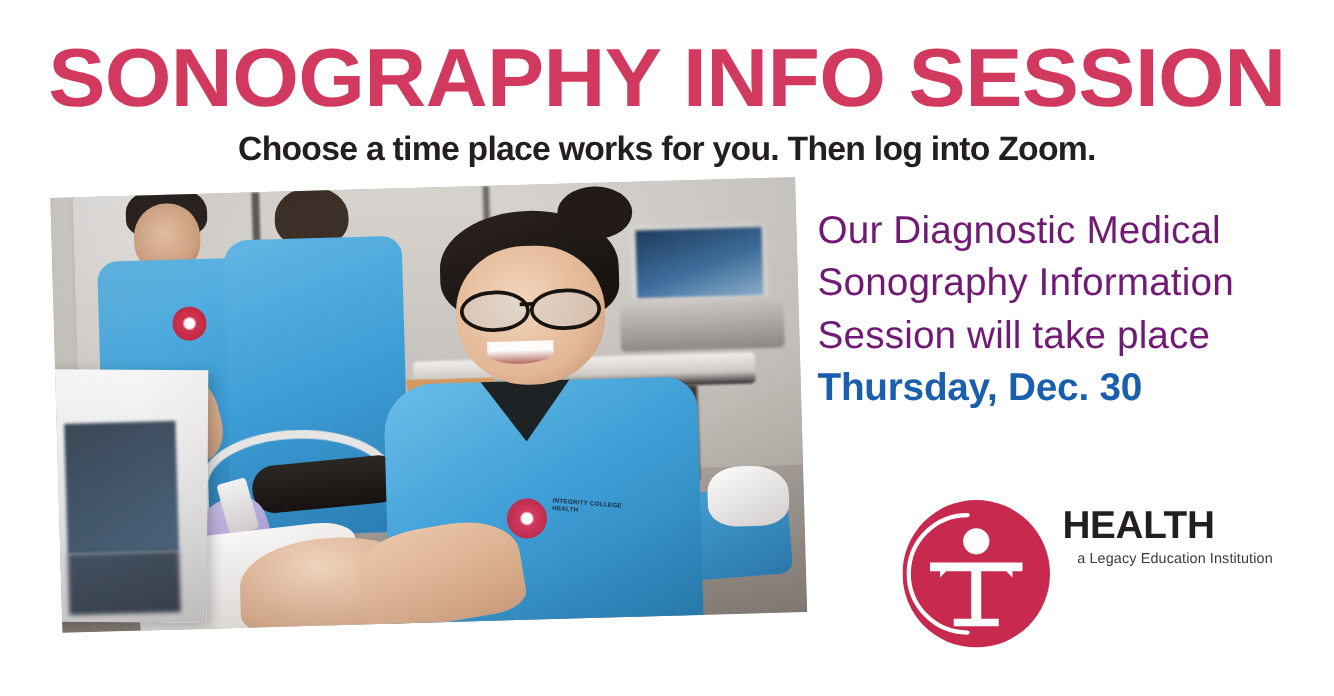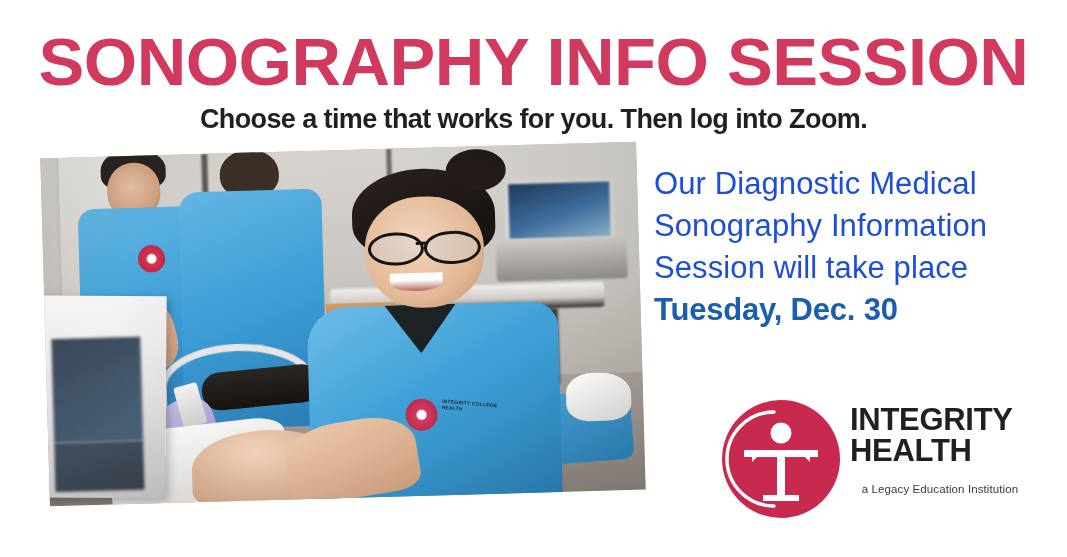--- a/index.html
+++ b/index.html
@@ -305,21 +305,21 @@
     position: absolute;
     left: 654px;
     top: 163px;
     width: 390px;
   }
   .copy-line {
     font-family: "Liberation Sans", sans-serif;
     font-size: 31px;
     line-height: 42px;
     font-weight: normal;
-    color: #1d4ed8;
+    color: #701a75;
     letter-spacing: .1px;
     white-space: nowrap;
   }
   .copy-date {
     font-family: "Liberation Sans", sans-serif;
     font-size: 31px;
     line-height: 42px;
     font-weight: bold;
     color: #1a5fad;
     letter-spacing: -.2px;
@@ -355,33 +355,33 @@
     color: #231f20;
     letter-spacing: -0.3px;
     white-space: nowrap;
   }
   #logo-tagline {
     font-family: "Liberation Sans", sans-serif;
     font-size: 11.5px;
     line-height: 14px;
     color: #3a3a3a;
     letter-spacing: .1px;
-    margin-top: 16px;
+    margin-top: 5px;
     text-align: center;
     white-space: nowrap;
   }
 </style>
 </head>
 <body>
 
 <div id="banner">
 
   <div id="headline">SONOGRAPHY INFO SESSION</div>
 
-  <div id="subhead">Choose a time that works for you. Then log into Zoom.</div>
+  <div id="subhead">Choose a time place works for you. Then log into Zoom.</div>
 
   <div id="photo-wrap">
     <div class="ph" id="ph-wall"></div>
     <div class="ph" id="ph-floor"></div>
     <div class="ph" id="ph-wall-panel"></div>
     <div class="ph" id="ph-pole"></div>
     <div class="ph" id="ph-doorframe"></div>
     <div class="ph" id="ph-monitor"></div>
     <div class="ph" id="ph-machine"></div>
     <div class="ph" id="ph-table-top"></div>
@@ -425,32 +425,31 @@
     <div class="ph" id="ph-cart-screen"></div>
     <div class="ph" id="ph-cart-screen2"></div>
 
     <div class="ph" id="ph-vignette"></div>
   </div>
 
   <div id="copy">
     <div class="copy-line">Our Diagnostic Medical</div>
     <div class="copy-line">Sonography Information</div>
     <div class="copy-line">Session will take place</div>
-    <div class="copy-date">Tuesday, Dec. 30</div>
+    <div class="copy-date">Thursday, Dec. 30</div>
   </div>
 
   <div id="logo">
     <div id="logo-mark">
       <svg viewBox="0 0 118 118" width="118" height="118" aria-hidden="true">
         <circle cx="59" cy="59" r="59" fill="#c8294f"></circle>
         <path d="M52 12 A47 47 0 1 0 52 106" fill="none" stroke="#ffffff" stroke-width="3.4" stroke-linecap="round"></path>
         <circle cx="59" cy="33" r="10.5" fill="#ffffff"></circle>
         <path d="M22 50 L96 50 L96 57 L88 57 L88 62 L83 57 L63 57 L63 95 L77 95 L77 101 L41 101 L41 95 L55 95 L55 57 L35 57 L30 62 L30 57 L22 57 Z" fill="#ffffff"></path>
       </svg>
     </div>
     <div id="logo-text">
-      <div class="logo-line">INTEGRITY</div>
       <div class="logo-line">HEALTH</div>
       <div id="logo-tagline">a Legacy Education Institution</div>
     </div>
   </div>
 
 </div>
 
 </body></html>

